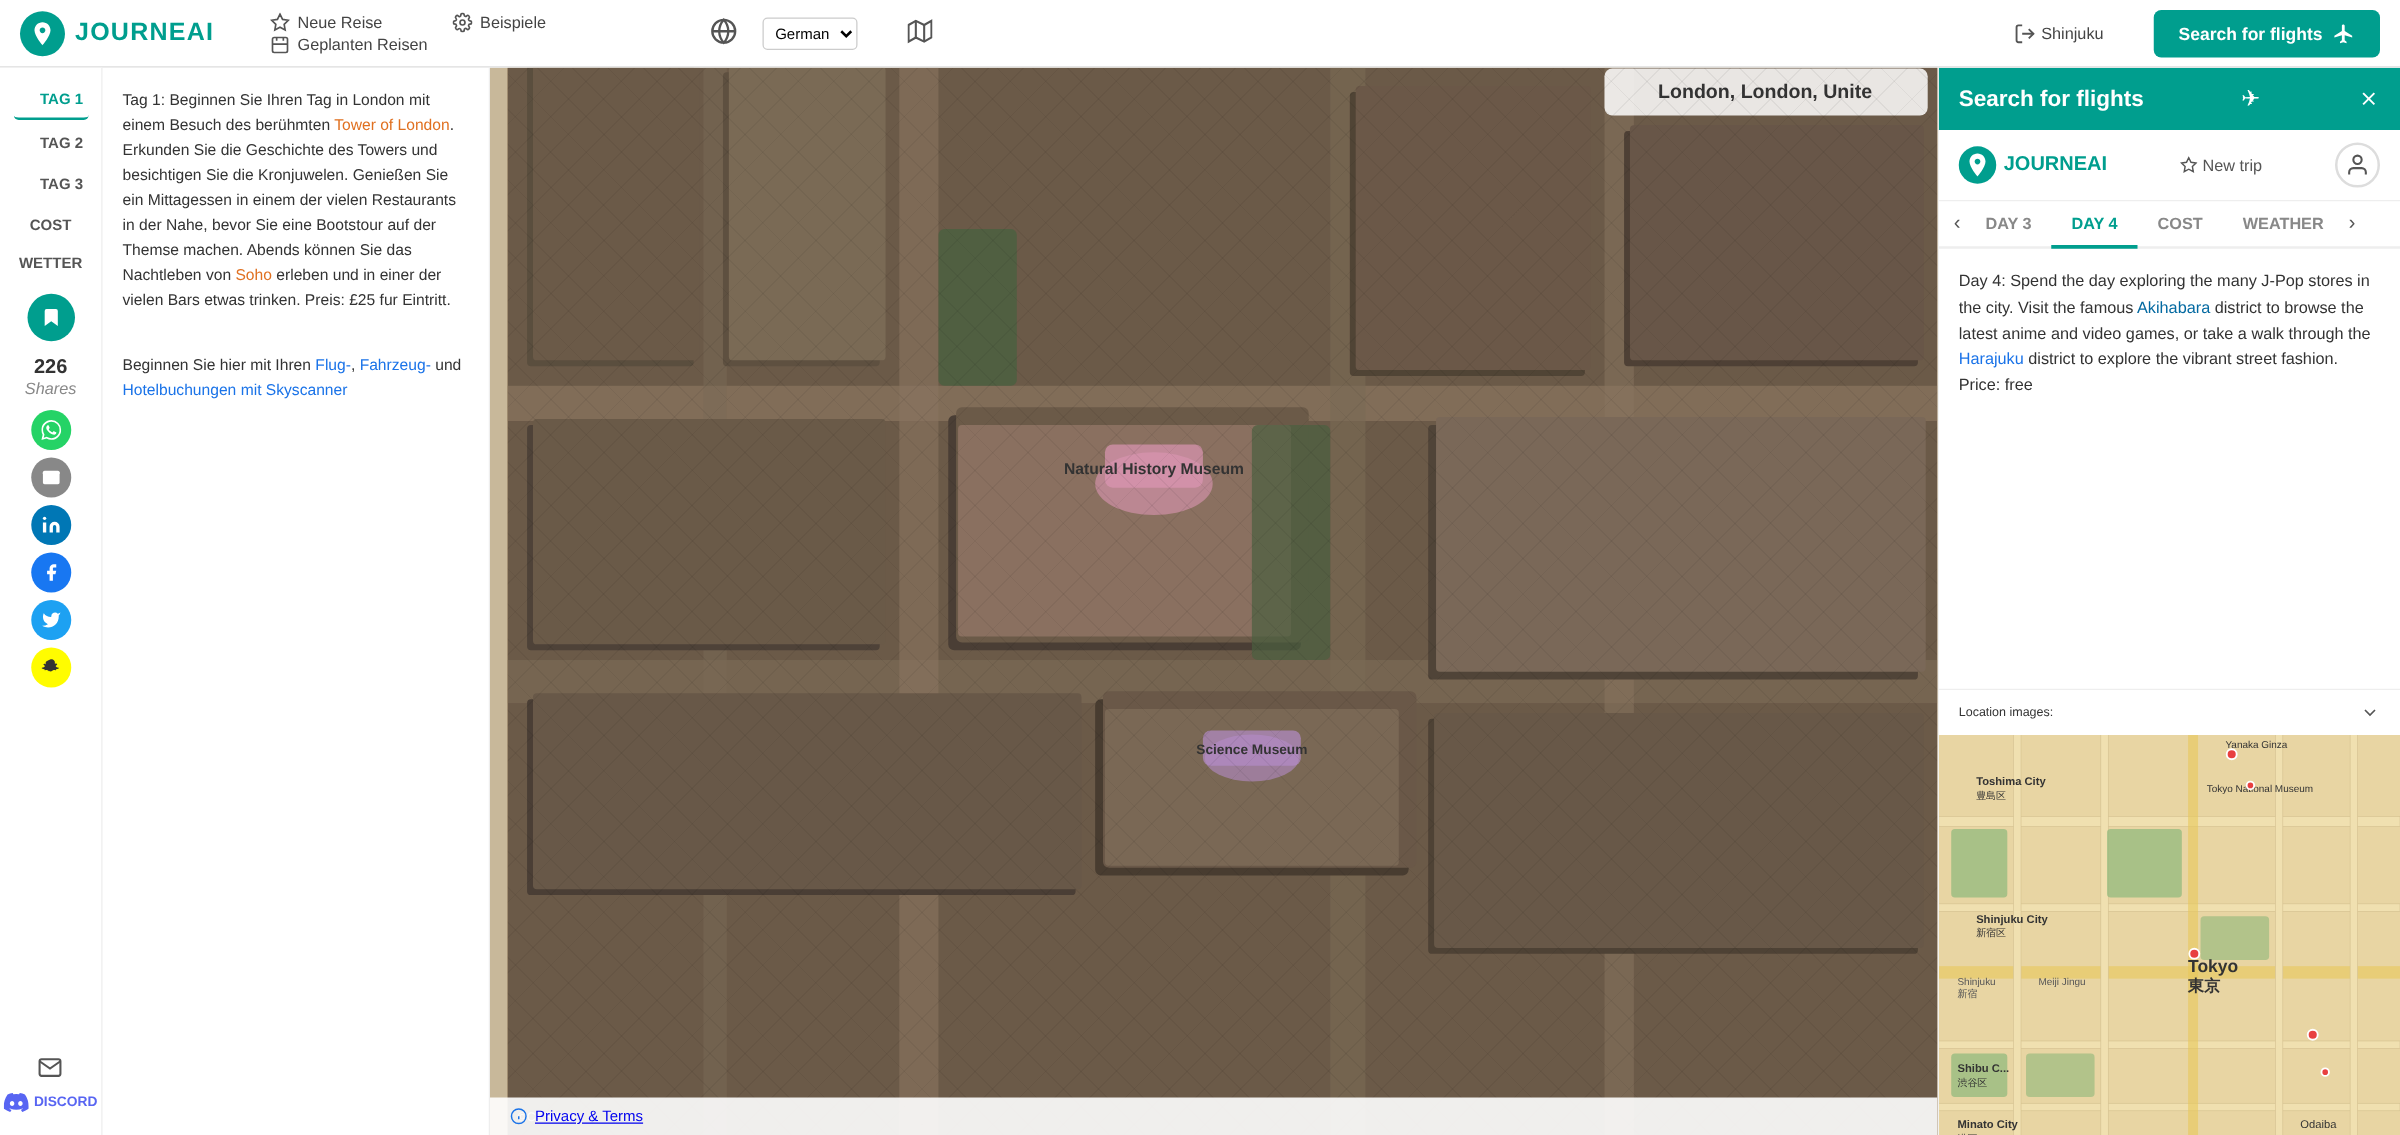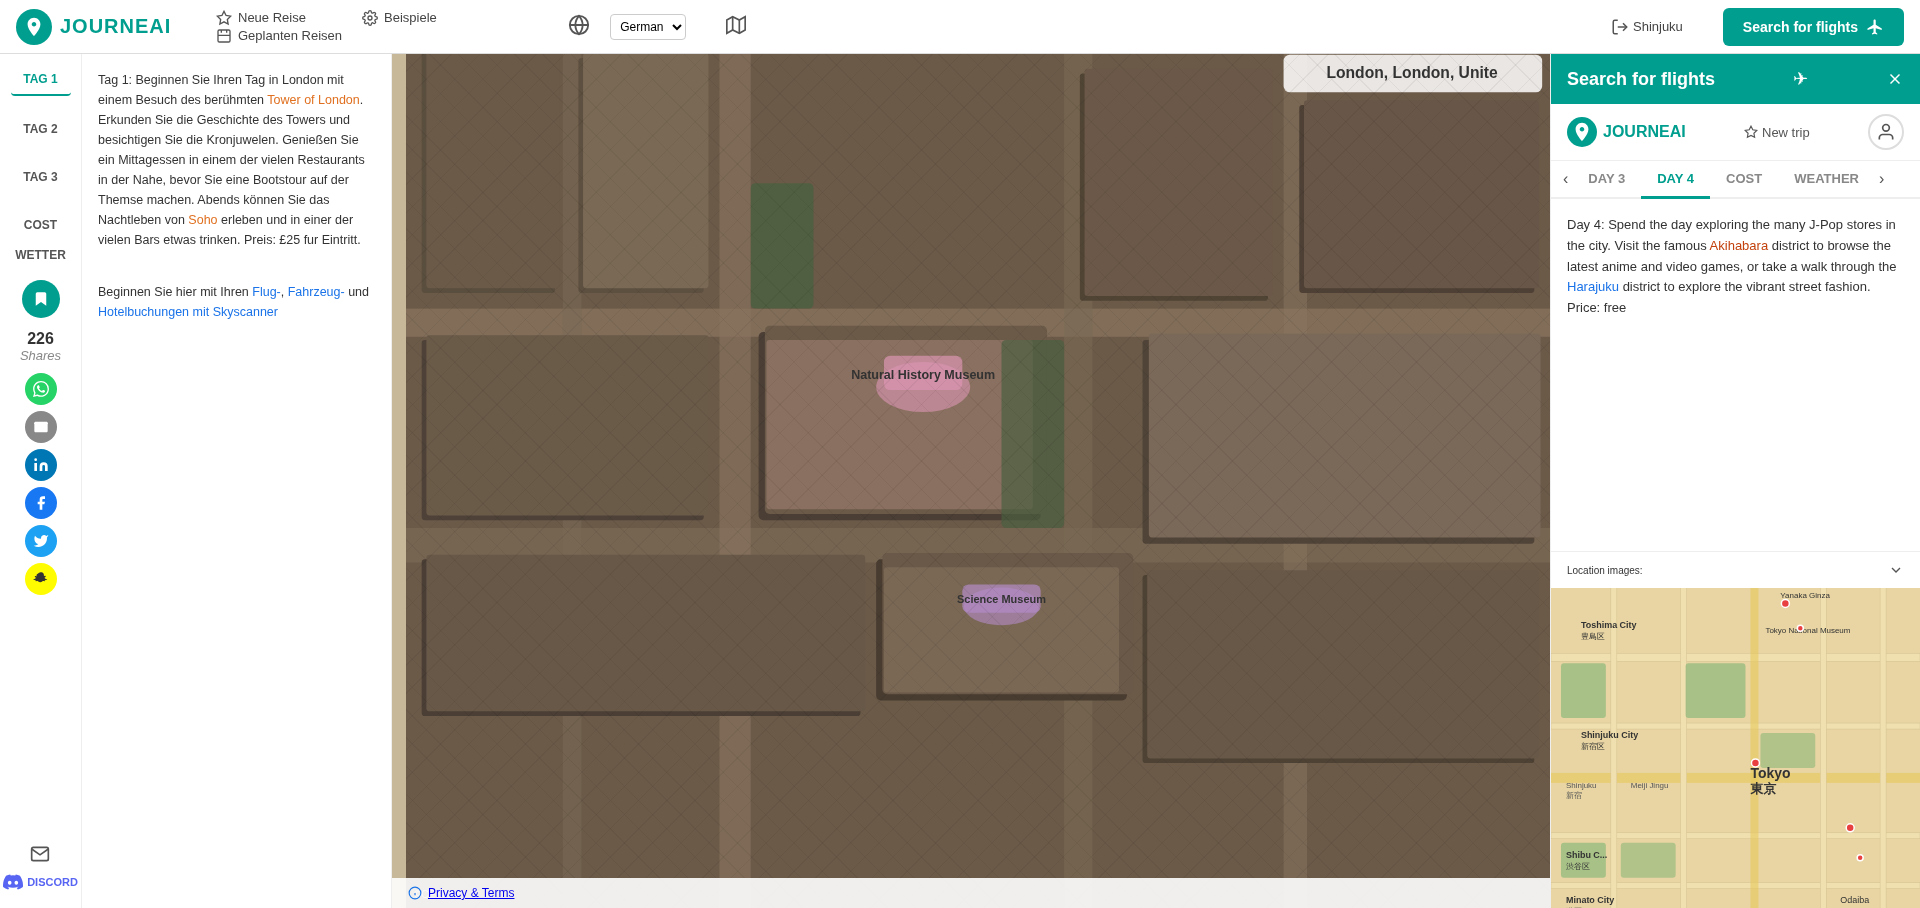--- a/index.html
+++ b/index.html
@@ -29,22 +29,22 @@
     
     .main-layout { display: flex; flex: 1; overflow: hidden; }
 
     
     .left-sidebar {
       width: 82px; background: #fff; border-right: 1px solid #eee;
       display: flex; flex-direction: column; align-items: center;
       padding-top: 10px; flex-shrink: 0;
     }
     .day-tab {
-      width: 60px; text-align: center; padding: 8px 4px; cursor: pointer;
-      font-size: 12px; font-weight: bold; color: #555; border-radius: 4px; margin-bottom: 18px;
+      width: 60px; text-align: right; padding: 8px 4px; cursor: pointer;
+      font-size: 12px; font-weight: bold; color: #555; border-radius: 4px; margin-bottom: 3px;
     }
     .day-tab.active { color: #009e8e; border-bottom: 2px solid #009e8e; }
     .cost-tab { width: 60px; text-align: center; padding: 8px 4px; cursor: pointer; font-size: 12px; font-weight: bold; color: #555; }
     .weather-tab { width: 60px; text-align: center; padding: 8px 4px; cursor: pointer; font-size: 12px; font-weight: bold; color: #555; }
     .bookmark-btn {
       width: 38px; height: 38px; background: #009e8e; border-radius: 50%;
       display: flex; align-items: center; justify-content: center; cursor: pointer; margin-top: 10px;
     }
     .shares-count { margin-top: 12px; text-align: center; }
     .shares-count .num { font-size: 16px; font-weight: bold; color: #333; }
@@ -428,21 +428,21 @@
       <div class="day-tabs-bar">
         <span class="chevron">‹</span>
         <div class="day-tab-item">DAY 3</div>
         <div class="day-tab-item active">DAY 4</div>
         <div class="day-tab-item">COST</div>
         <div class="day-tab-item">WEATHER</div>
         <span class="chevron">›</span>
       </div>
 
       <div class="day-content">
-        <p>Day 4: Spend the day exploring the many J-Pop stores in the city. Visit the famous <a href="#" style="color:#c2410c;text-align:right;">Akihabara</a> district to browse the latest anime and video games, or take a walk through the <a href="#" style="color:#1a73e8;">Harajuku</a> district to explore the vibrant street fashion. Price: free</p>
+        <p>Day 4: Spend the day exploring the many J-Pop stores in the city. Visit the famous <a href="#" style="color:#0369a1;text-align:right;">Akihabara</a> district to browse the latest anime and video games, or take a walk through the <a href="#" style="color:#1a73e8;">Harajuku</a> district to explore the vibrant street fashion. Price: free</p>
       </div>
 
       <div class="location-images-toggle">
         <span>Location images:</span>
         <svg width="16" height="16" viewBox="0 0 24 24" fill="none" stroke="#555" stroke-width="2">
             <polyline points="6 9 12 15 18 9"></polyline>
           </svg>
       </div>
 
       <div class="right-map">

